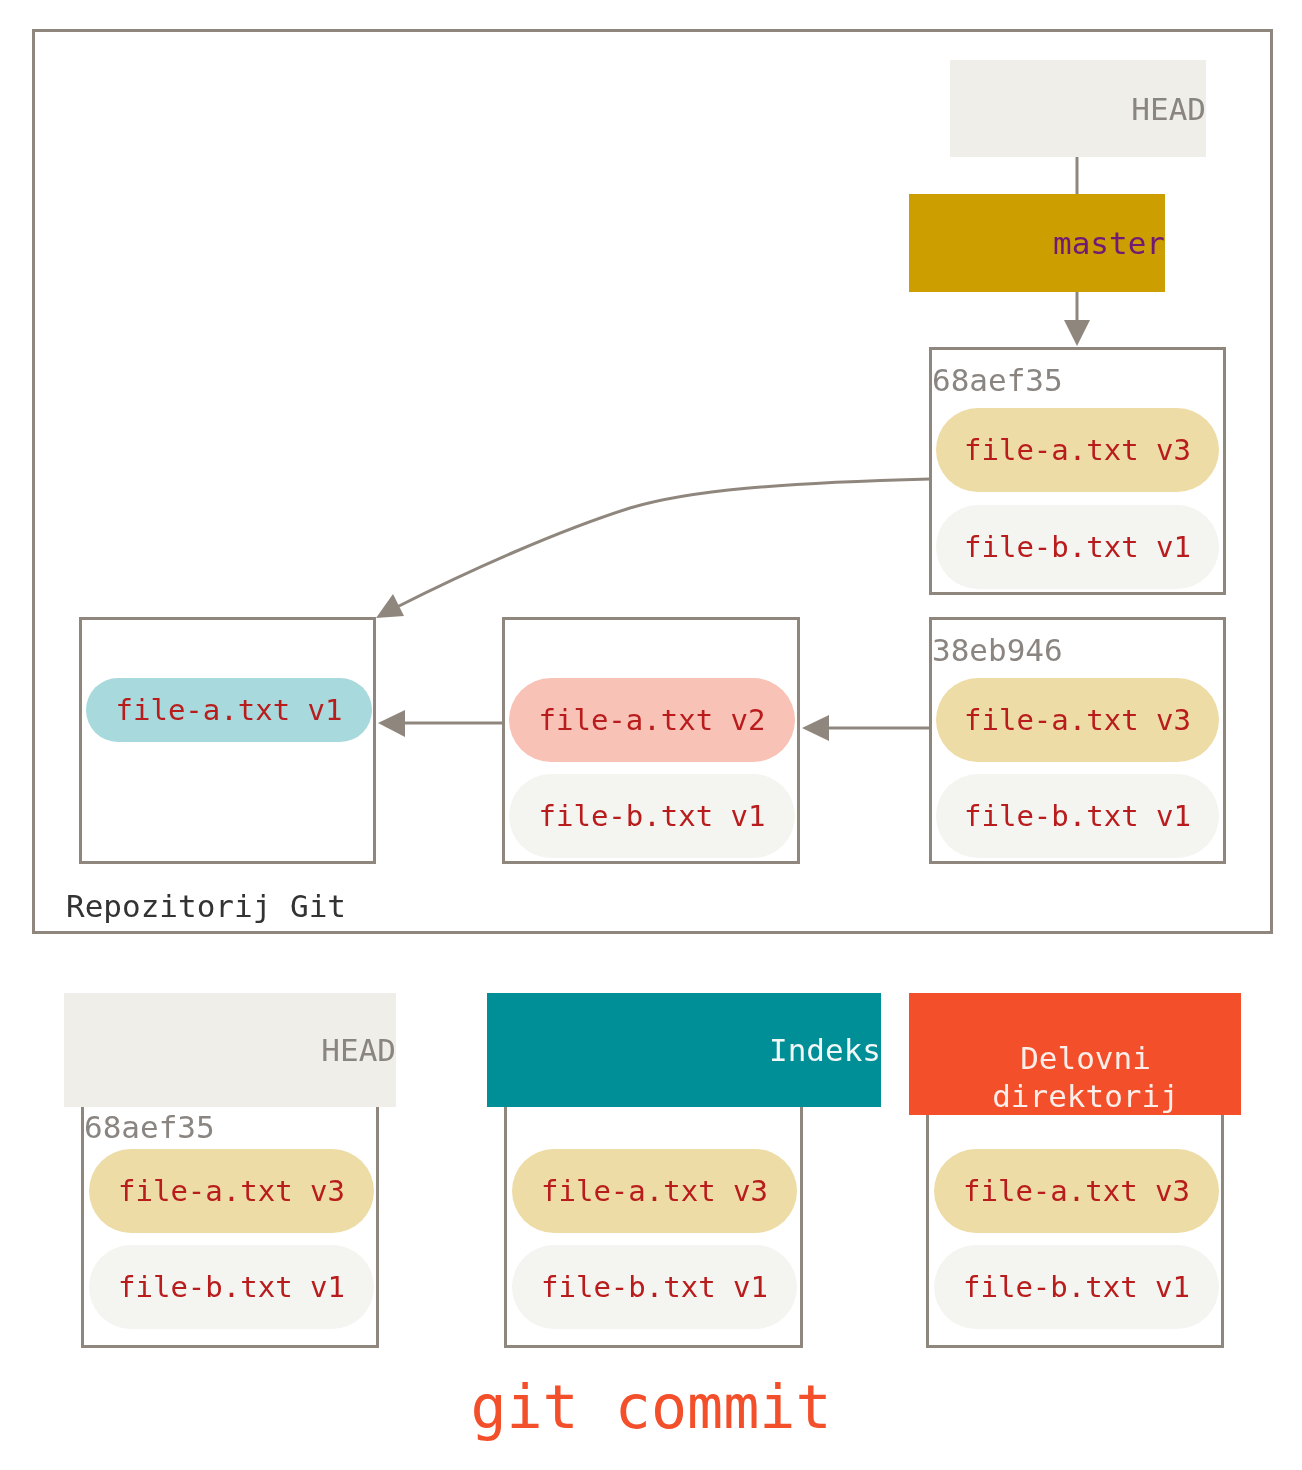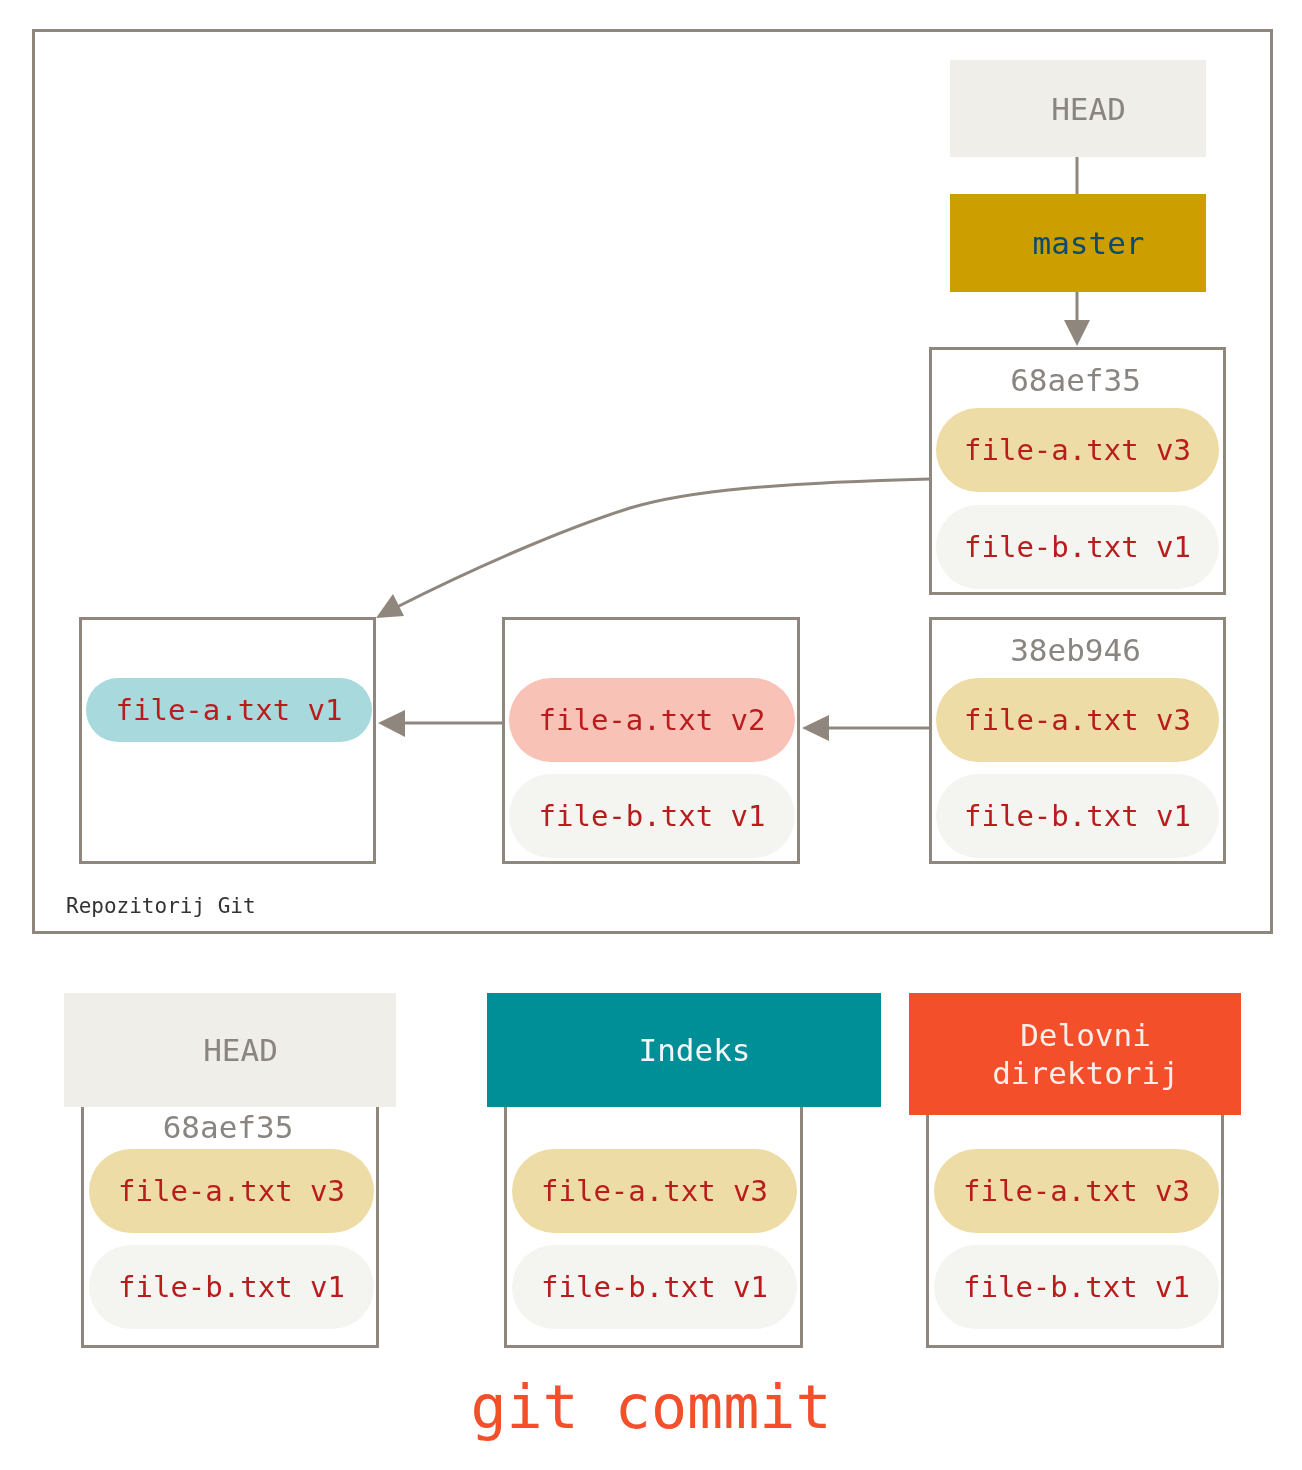--- a/index.html
+++ b/index.html
@@ -1,23 +1,23 @@
 <!DOCTYPE html>
 <html><head>
 <meta charset="utf-8">
 <style>
   html, body { margin: 0; padding: 0; background: #ffffff; }
   body { width: 1302px; height: 1470px; position: relative; overflow: hidden;
          font-family: "DejaVu Sans Mono", "Liberation Mono", monospace; }
   .abs { position: absolute; box-sizing: border-box; }
   .repo { left: 32px; top: 29px; width: 1241px; height: 905px; border: 3px solid #8f877e; }
-  .repo-label { left: 66px; top: 884px; font-size: 21px; color: #333333; line-height: 44px; white-space: nowrap; }
-  .ref { display: flex; align-items: center; justify-content: center; font-size: 31px; text-align: center; line-height: 38px; padding-left: 21px; }
+  .repo-label { left: 66px; top: 884px; font-size: 31px; color: #333333; line-height: 44px; white-space: nowrap; }
+  .ref { display: flex; align-items: center; justify-content: flex-end; font-size: 31px; text-align: center; line-height: 38px; padding-left: 21px; }
   .commit { border: 3px solid #8f877e; background: #ffffff; }
-  .hash { position: absolute; left: 0; right: 4px; text-align: center; font-size: 31px; color: #8a8580; line-height: 40px; }
+  .hash { position: absolute; left: 0; right: 4px; text-align: left; font-size: 31px; color: #8a8580; line-height: 40px; }
   .pill { position: absolute; border-radius: 42px; display: flex; align-items: center; justify-content: center;
           font-size: 29px; color: #b91c1c; white-space: nowrap; }
   .col { border: 3px solid #8f877e; border-top: none; background: #fff; }
   .cmd { left: 0; width: 1302px; top: 1372px; text-align: center; font-size: 60px; line-height: 70px; }
   svg.arrows { position: absolute; left: 0; top: 0; }
 </style>
 </head>
 <body>
 
 <svg class="arrows" width="1302" height="1470">
@@ -36,21 +36,21 @@
   <line x1="930" y1="728" x2="826" y2="728" stroke="#8f877e" stroke-width="3"></line>
   <path d="M802,728 L829,715 L829,741 z" fill="#8f877e"></path>
 </svg>
 
 <div class="abs repo"></div>
 <div class="abs repo-label">Repozitorij Git</div>
 
 <div class="abs ref" style="left:950px;top:60px;width:256px;height:97px;background:#efeee8;color:#8a8580;">
   <span>HEAD</span>
 </div>
-<div class="abs ref" style="left:950px;top:194px;width:256px;height:98px;background:#cc9e00;color:#0c4a6e;">
+<div class="abs ref" style="left:909px;top:194px;width:256px;height:98px;background:#cc9e00;color:#701a75;">
   <span>master</span>
 </div>
 
 <div class="abs commit" style="left:929px;top:347px;width:297px;height:248px;">
   <div class="hash" style="top:10px;">68aef35</div>
   <div class="pill" style="left:4px;top:58px;width:283px;height:84px;background:#eddca5;">file-a.txt v3</div>
   <div class="pill" style="left:4px;top:155px;width:283px;height:84px;background:#f4f4f0;">file-b.txt v1</div>
 </div>
 
 <div class="abs commit" style="left:79px;top:617px;width:297px;height:247px;">

